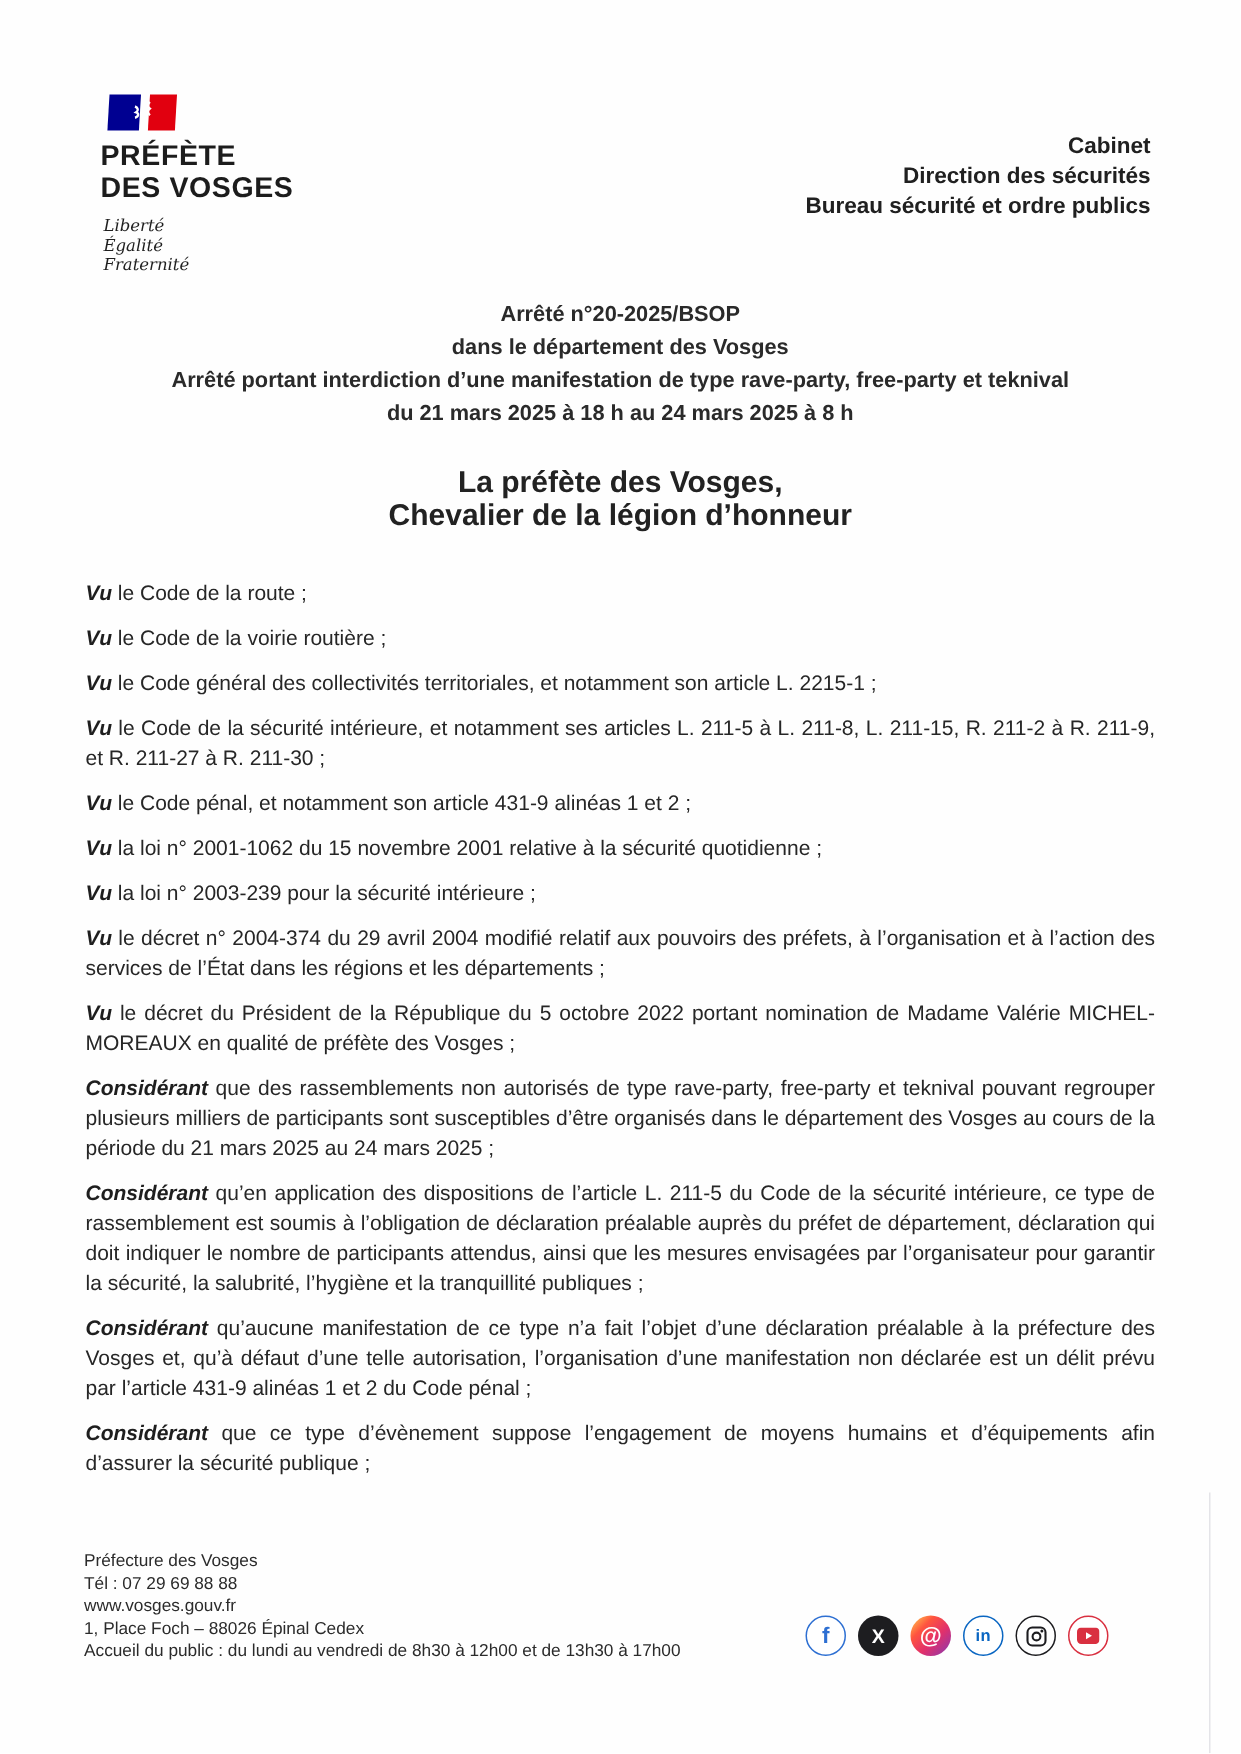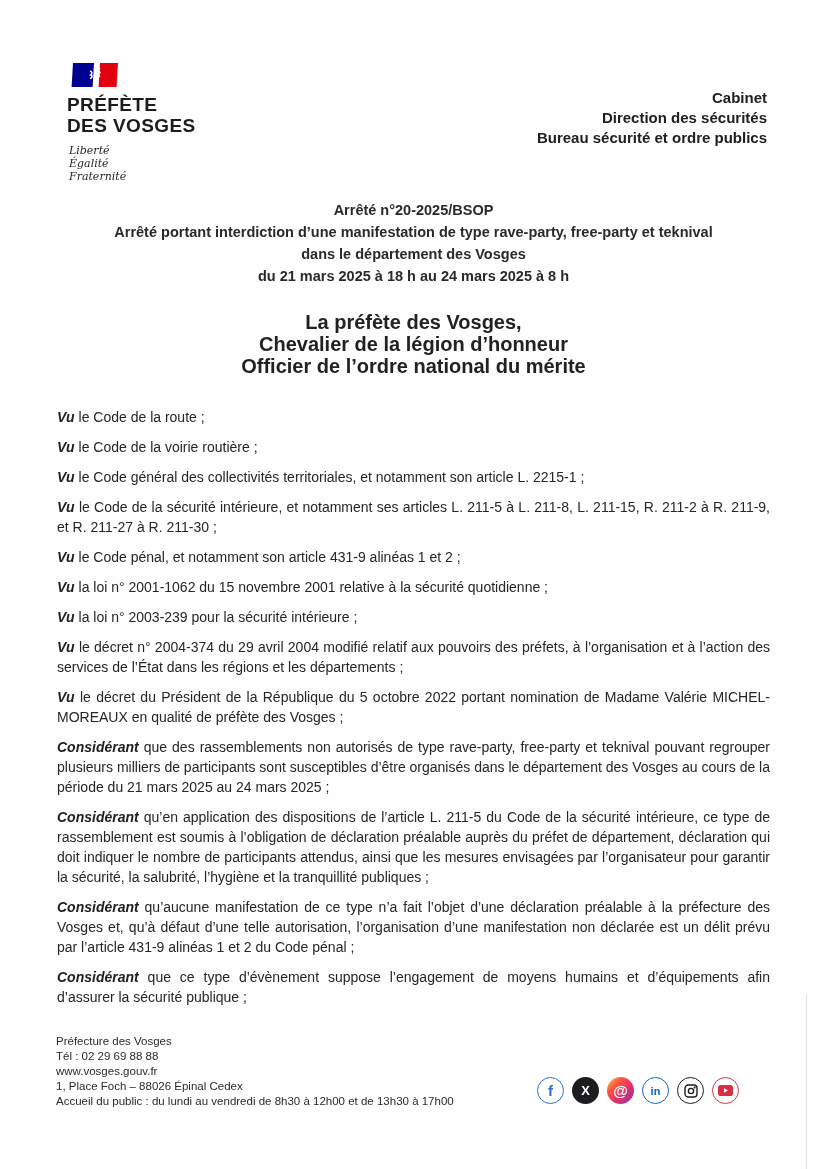--- a/index.html
+++ b/index.html
@@ -75,50 +75,49 @@
     </div>
     <div class="header-right">
       <div>Cabinet</div>
       <div>Direction des sécurités</div>
       <div>Bureau sécurité et ordre publics</div>
     </div>
   </div>
 
   <div class="title-block">
     <div>Arrêté n°20-2025/BSOP</div>
+    <div>dans le département des Vosges</div>
     <div>Arrêté portant interdiction d’une manifestation de type rave-party, free-party et teknival</div>
-    <div>dans le département des Vosges</div>
     <div>du 21 mars 2025 à 18 h au 24 mars 2025 à 8 h</div>
   </div>
 
   <div class="authority-block">
     <div>La préfète des Vosges,</div>
     <div>Chevalier de la légion d’honneur</div>
-    <div>Officier de l’ordre national du mérite</div>
   </div>
 
   <main class="doc-body">
     <p class="par"><b>Vu</b> <span>le Code de la route ;</span></p>
     <p class="par"><b>Vu</b> <span>le Code de la voirie routière ;</span></p>
     <p class="par"><b>Vu</b> <span>le Code général des collectivités territoriales, et notamment son article L. 2215-1 ;</span></p>
     <p class="par"><b>Vu</b> <span>le Code de la sécurité intérieure, et notamment ses articles L. 211-5 à L. 211-8, L. 211-15, R. 211-2 à R. 211-9, et R. 211-27 à R. 211-30 ;</span></p>
     <p class="par"><b>Vu</b> <span>le Code pénal, et notamment son article 431-9 alinéas 1 et 2 ;</span></p>
     <p class="par"><b>Vu</b> <span>la loi n° 2001-1062 du 15 novembre 2001 relative à la sécurité quotidienne ;</span></p>
     <p class="par"><b>Vu</b> <span>la loi n° 2003-239 pour la sécurité intérieure ;</span></p>
     <p class="par"><b>Vu</b> <span>le décret n° 2004-374 du 29 avril 2004 modifié relatif aux pouvoirs des préfets, à l’organisation et à l’action des services de l’État dans les régions et les départements ;</span></p>
     <p class="par"><b>Vu</b> <span>le décret du Président de la République du 5 octobre 2022 portant nomination de Madame Valérie MICHEL-MOREAUX en qualité de préfète des Vosges ;</span></p>
     <p class="par"><b>Considérant</b> <span>que des rassemblements non autorisés de type rave-party, free-party et teknival pouvant regrouper plusieurs milliers de participants sont susceptibles d’être organisés dans le département des Vosges au cours de la période du 21 mars 2025 au 24 mars 2025 ;</span></p>
     <p class="par"><b>Considérant</b> <span>qu’en application des dispositions de l’article L. 211-5 du Code de la sécurité intérieure, ce type de rassemblement est soumis à l’obligation de déclaration préalable auprès du préfet de département, déclaration qui doit indiquer le nombre de participants attendus, ainsi que les mesures envisagées par l’organisateur pour garantir la sécurité, la salubrité, l’hygiène et la tranquillité publiques ;</span></p>
     <p class="par"><b>Considérant</b> <span>qu’aucune manifestation de ce type n’a fait l’objet d’une déclaration préalable à la préfecture des Vosges et, qu’à défaut d’une telle autorisation, l’organisation d’une manifestation non déclarée est un délit prévu par l’article 431-9 alinéas 1 et 2 du Code pénal ;</span></p>
     <p class="par"><b>Considérant</b> <span>que ce type d’évènement suppose l’engagement de moyens humains et d’équipements afin d’assurer la sécurité publique ;</span></p>
   </main>
 
   <div class="footer-left">
     <div>Préfecture des Vosges</div>
-    <div>Tél : 02 29 69 88 88</div>
+    <div>Tél : 07 29 69 88 88</div>
     <div>www.vosges.gouv.fr</div>
     <div>1, Place Foch – 88026 Épinal Cedex</div>
     <div>Accueil du public : du lundi au vendredi de 8h30 à 12h00 et de 13h30 à 17h00</div>
   </div>
 
   <div class="social-row">
     <span class="sicon outline s-fb">
         <span>f</span>
       </span>
     <span class="sicon s-x">

